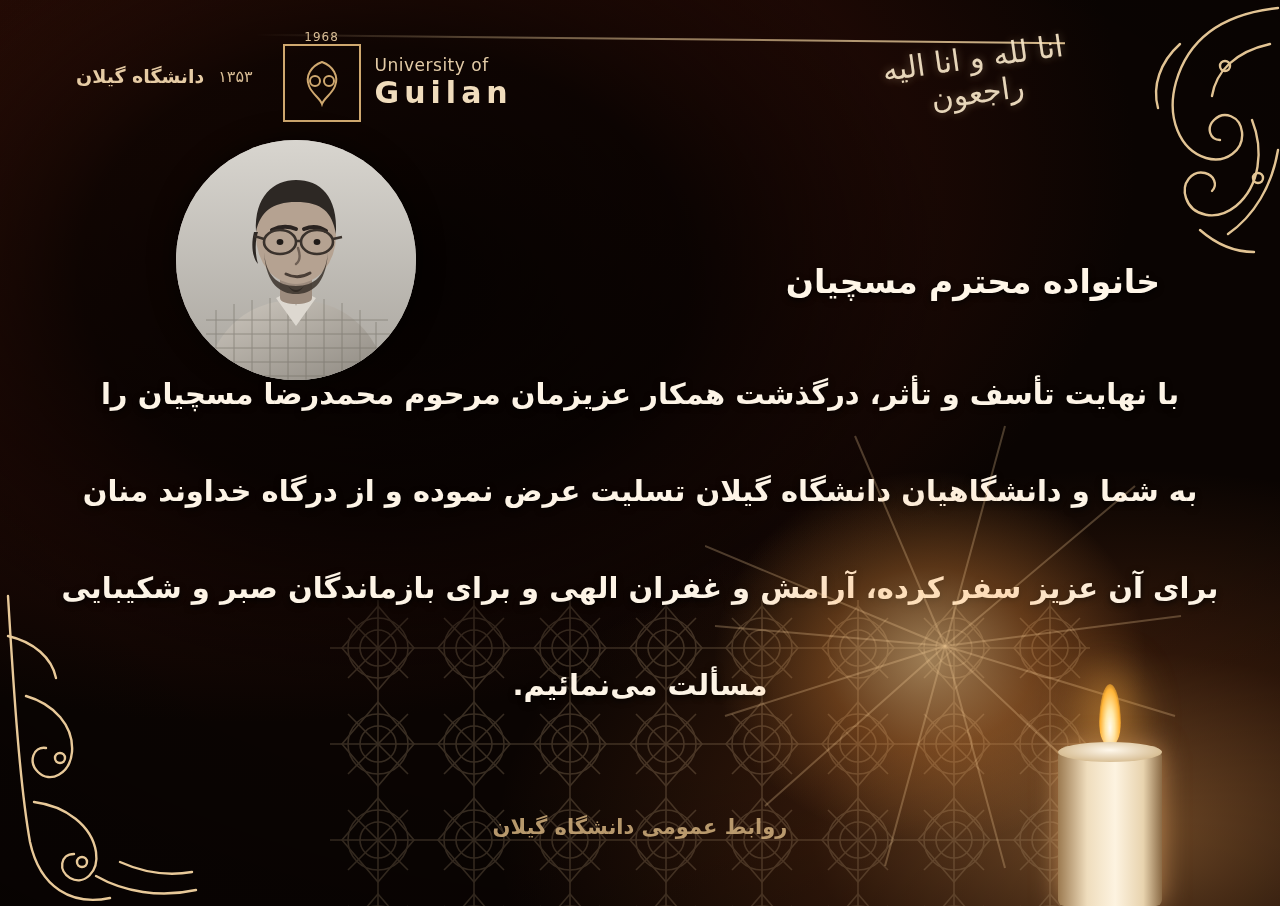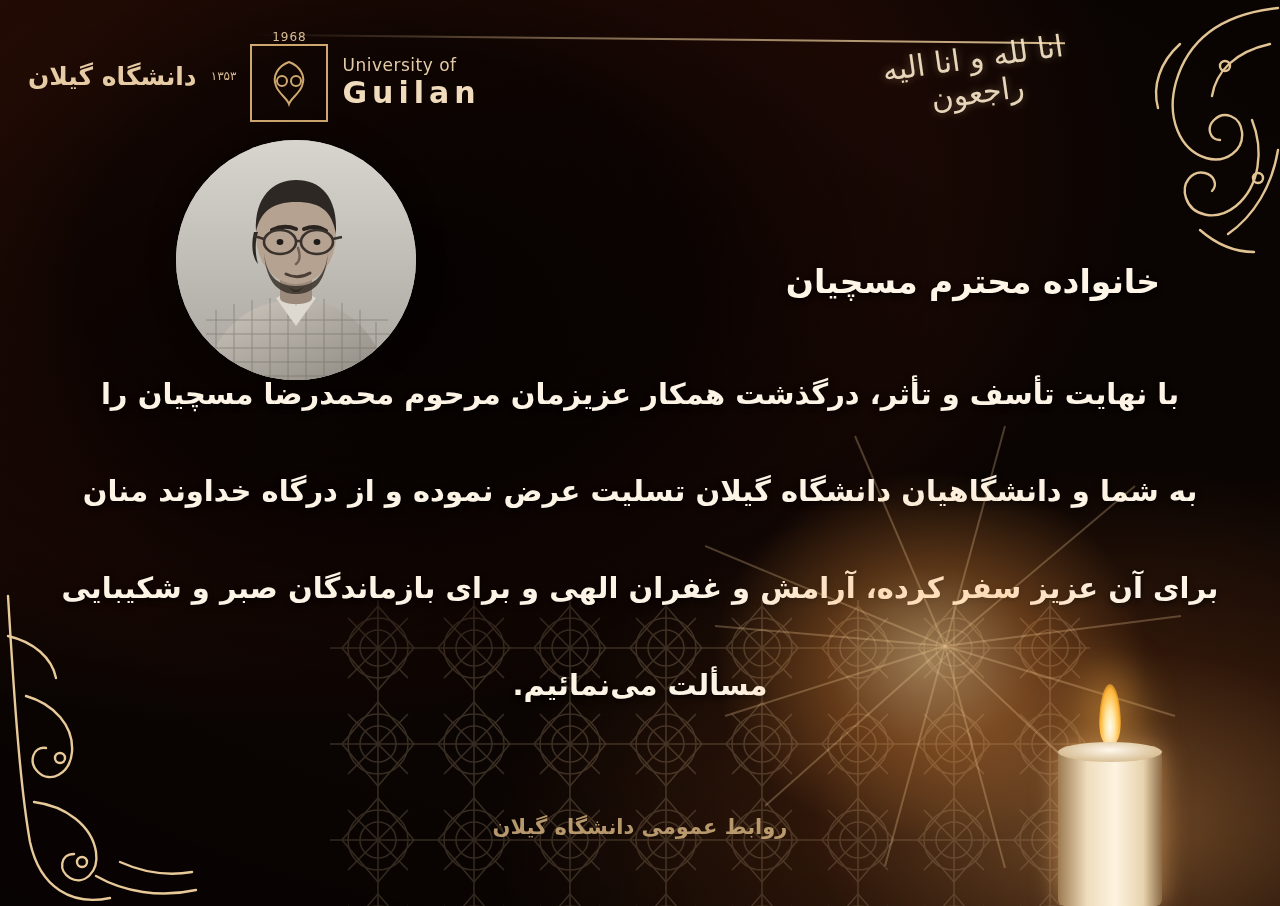--- a/index.html
+++ b/index.html
@@ -67,30 +67,31 @@
     top: 30px;
     width: 380px;
     height: 92px;
     color: #e9d3b0;
     display: flex;
     flex-direction: row-reverse;
     align-items: center;
     gap: 14px;
   }
   .logo-fa {
-    font-size: 25px;
+    font-size: 19px;
     font-weight: bold;
     color: #e6cba4;
     letter-spacing: 1px;
     white-space: nowrap;
+    margin-left: 48px;
   }
   .logo-year-fa {
-    font-size: 12px;
+    font-size: 16px;
     color: #d9bd95;
-    margin-right: 0;
+    margin-right: 16px;
   }
   .logo-emblem {
     width: 74px;
     height: 74px;
     border: 2px solid #cfa86f;
     display: flex;
     align-items: center;
     justify-content: center;
   }
   .logo-en {

